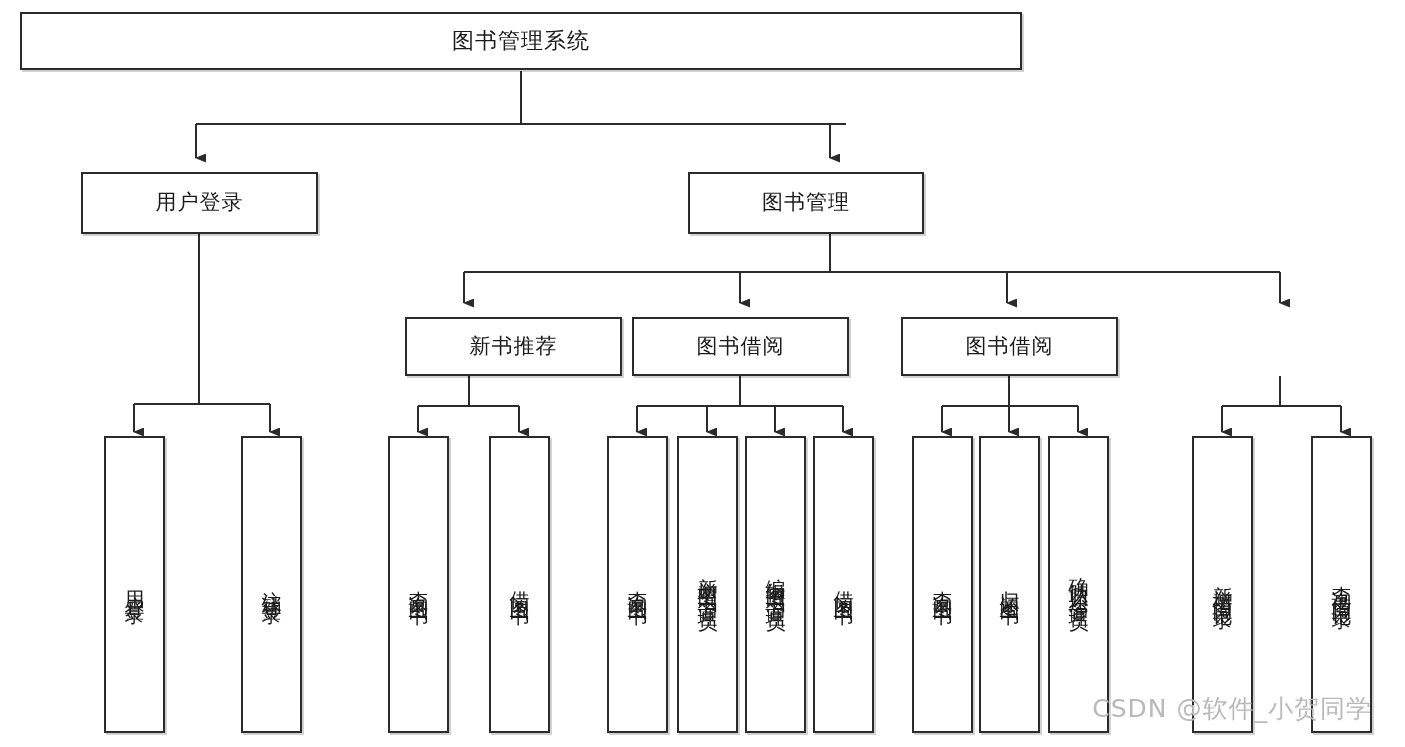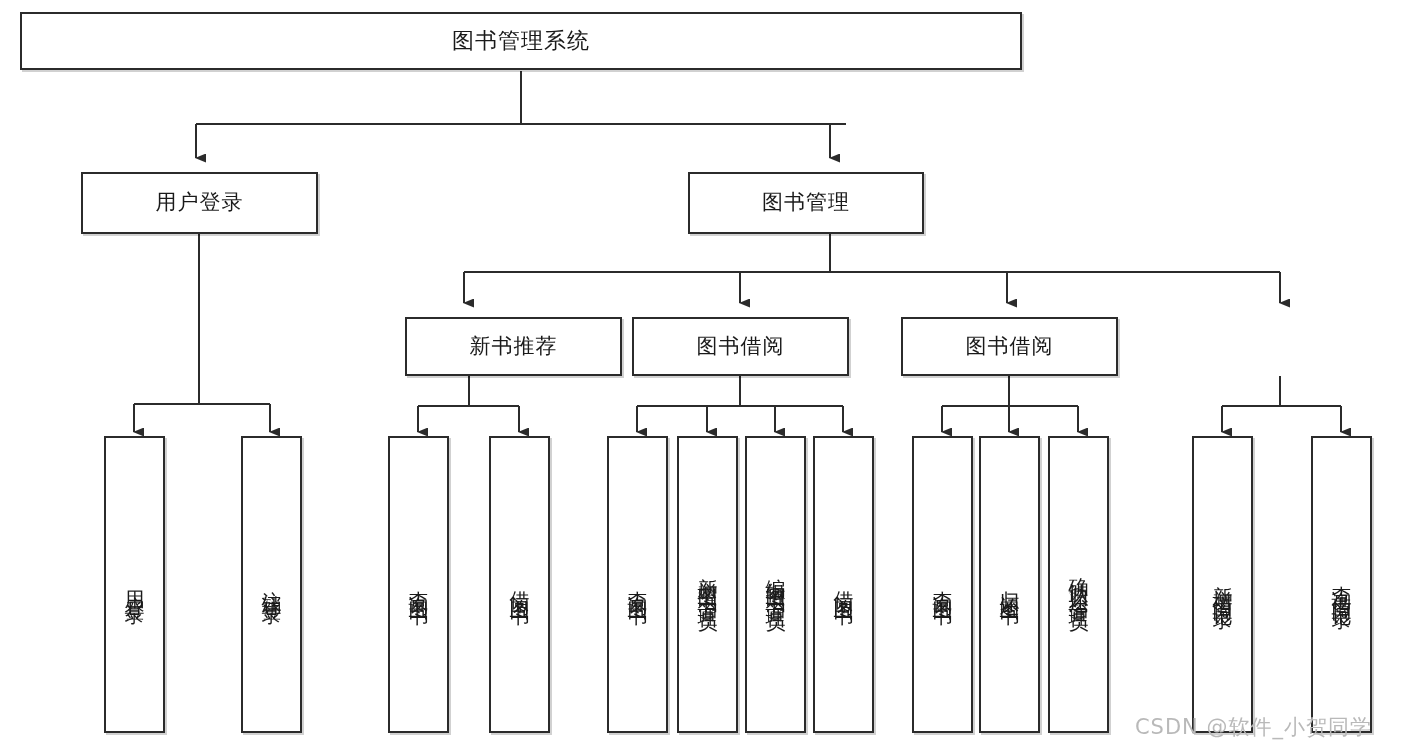--- a/index.html
+++ b/index.html
@@ -56,22 +56,22 @@
   }
   .node.v .vtext {
     writing-mode: vertical-rl;
     text-orientation: upright;
     display: block;
     white-space: nowrap;
   }
   .watermark {
     position: absolute;
     right: 8px;
-    bottom: 6px;
-    font-size: 21px;
+    bottom: 22px;
+    font-size: 25px;
     color: #b9b9b9;
     letter-spacing: 1px;
     white-space: nowrap;
     user-select: none;
   }
 </style>
 </head>
 <body>
 
 <div id="canvas">

